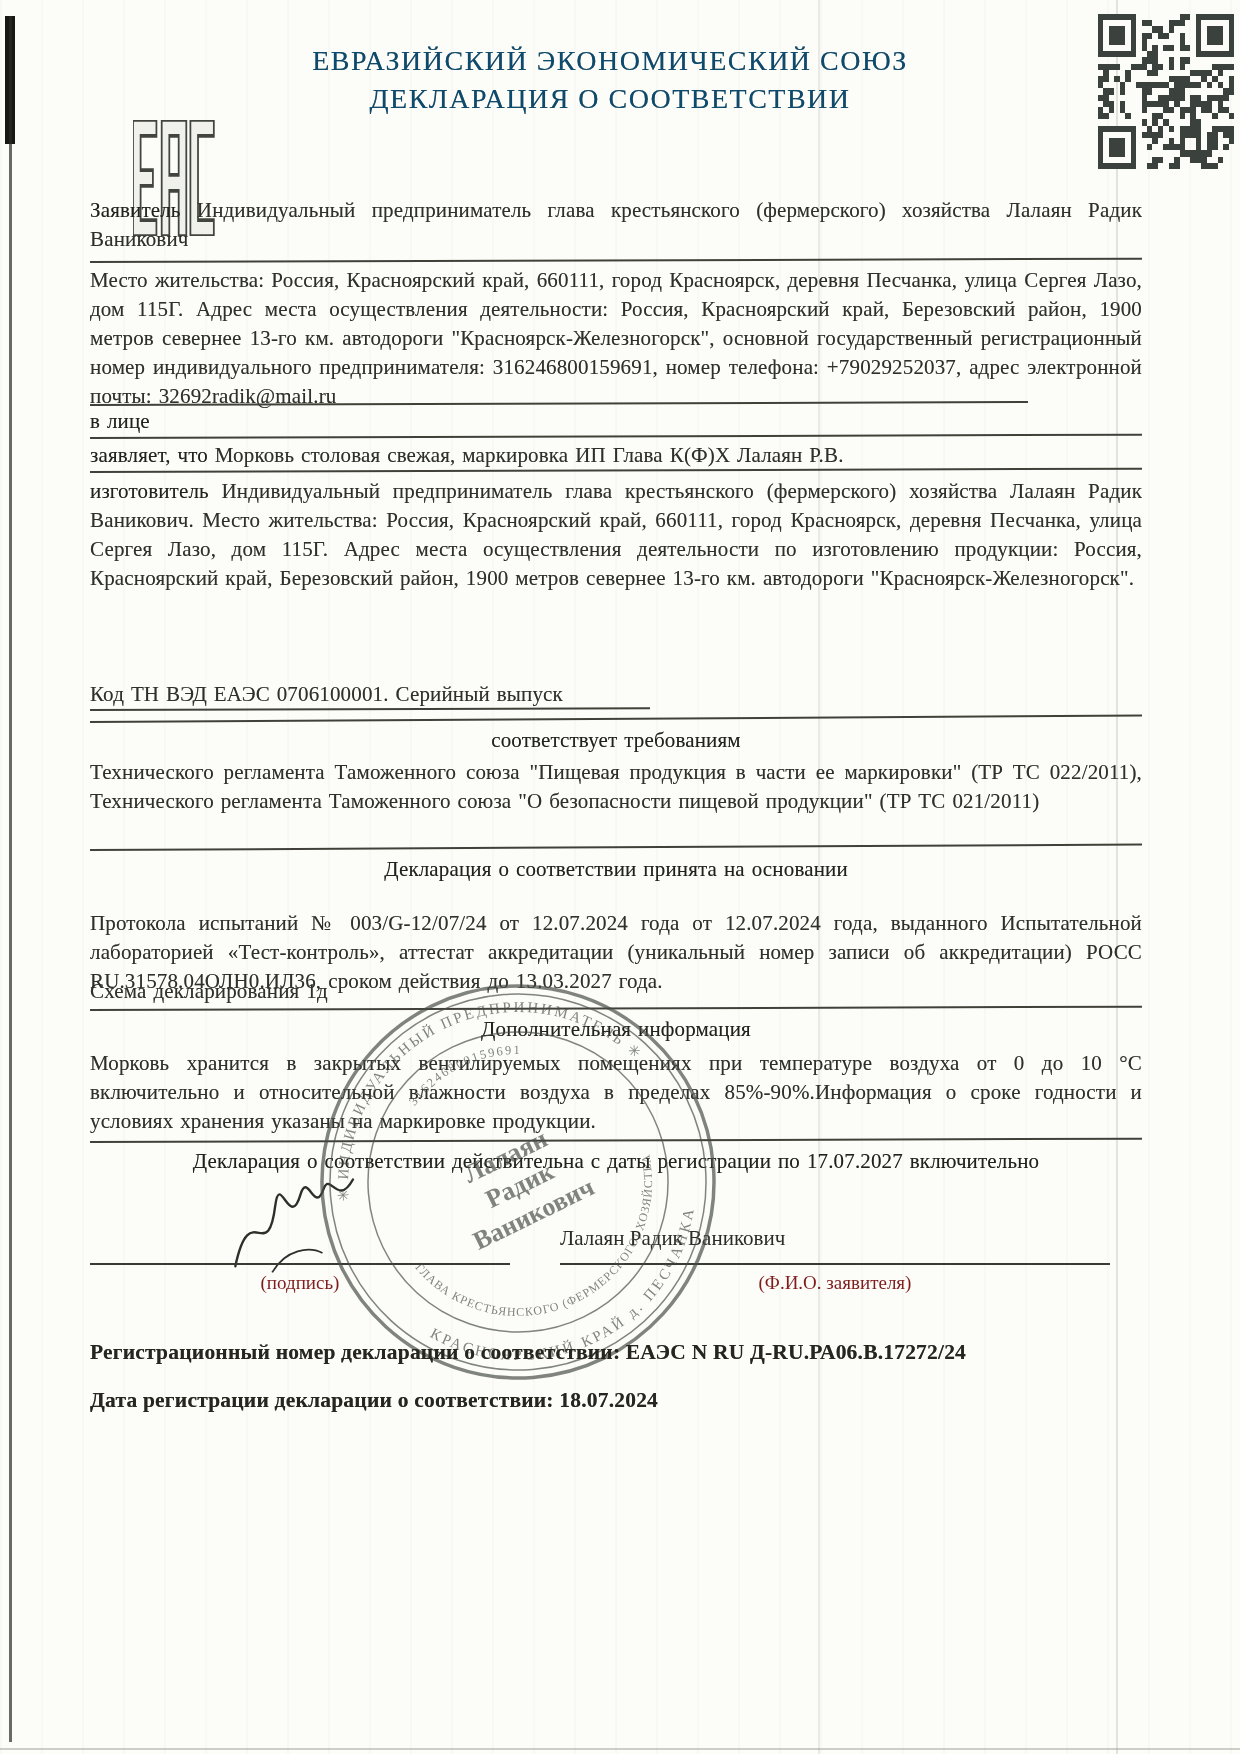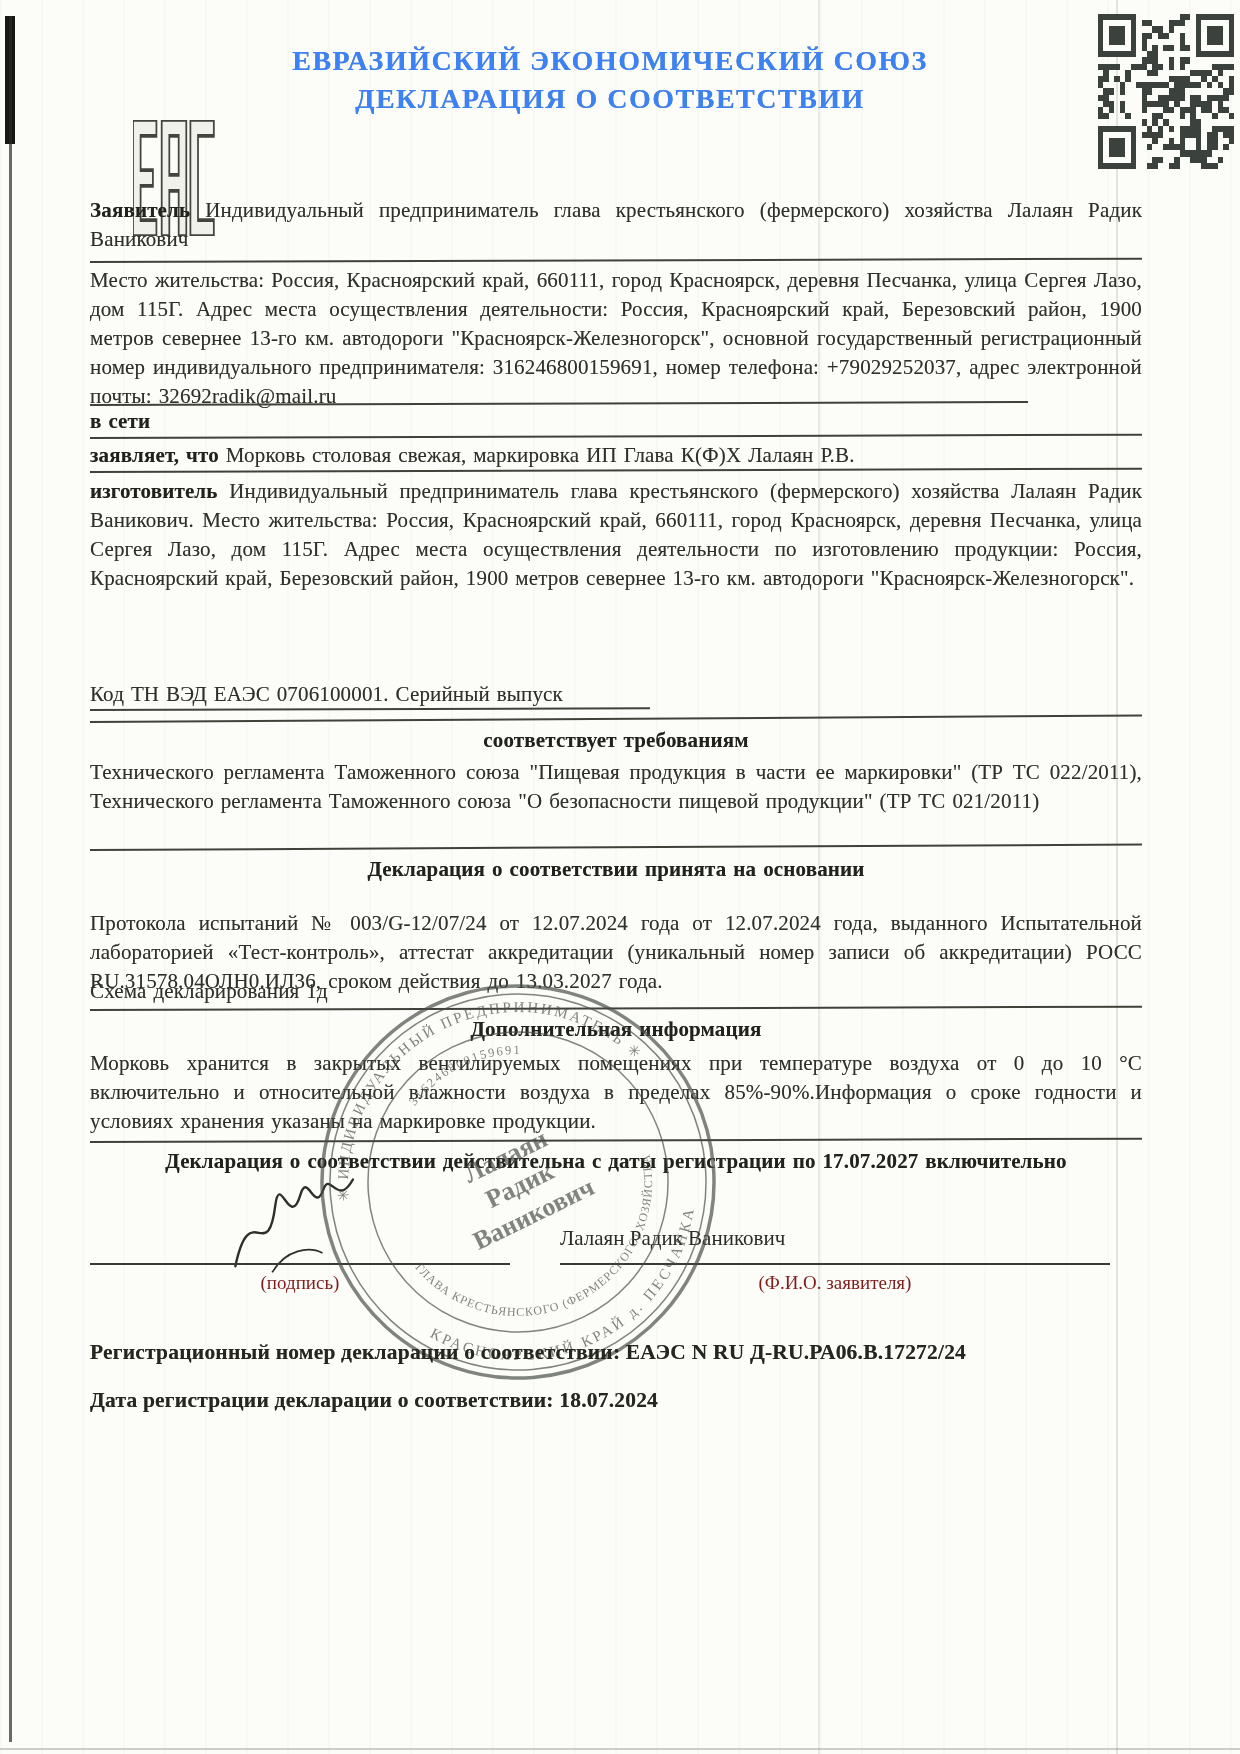--- a/index.html
+++ b/index.html
@@ -7,29 +7,29 @@
     position:relative; width:1240px; height:1754px; margin:0 auto;
     background:#fcfcf9; overflow:hidden;
     font-family:"Liberation Serif","DejaVu Serif",serif; color:#30302a;
   }
   .page::before{
     content:""; position:absolute; inset:0; pointer-events:none;
     background:repeating-linear-gradient(90deg, rgba(190,190,182,.07) 0 2px, transparent 2px 41px);
   }
   .title {
     position:absolute; left:120px; top:42px; width:980px; text-align:center;
-    font-weight:bold; font-size:28px; line-height:38px; letter-spacing:1.5px;
-    color:#3b82f6; text-shadow:0 0 .6px rgba(50,55,50,.55);
+    font-weight:normal; font-size:28px; line-height:38px; letter-spacing:1.5px;
+    color:#0c4a6e; text-shadow:0 0 .6px rgba(50,55,50,.55);
   }
   .blk {
     position:absolute; left:90px; width:1052px; font-size:21px; line-height:29px;
     text-align:justify; word-spacing:1.5px; letter-spacing:.15px;
     text-shadow:0 0 .4px rgba(45,45,40,.4);
   }
-  .lbl { font-weight:bold; color:#22221d; }
+  .lbl { font-weight:normal; color:#22221d; }
   .bold-line { font-weight:bold; color:#26261f; text-align:center; }
   .rule { position:absolute; left:90px; height:2px; background:#41413a; transform-origin:left center; transform:rotate(-.18deg); }
   .sig-line { position:absolute; height:2px; background:#3a3a33; }
   .caption { position:absolute; font-size:19px; text-align:center; color:#7f1d1d; }
   .sig-name { position:absolute; font-size:21px; text-align:left; color:#2c2c26; }
   .footerline { position:absolute; left:90px; font-weight:bold; font-size:21.5px; color:#26261f; letter-spacing:.2px; text-shadow:0 0 .5px rgba(40,40,35,.5); }
   .edge-line { position:absolute; left:9px; top:16px; width:3px; height:1726px; background:#2c2c27; opacity:.7; }
   .edge-blob { position:absolute; left:5px; top:16px; width:10px; height:128px; background:#171713; }
   .crease { position:absolute; top:0; width:2px; height:100%; pointer-events:none; }
   .crease.c1 { left:818px; background:rgba(150,150,140,.18); }
@@ -287,21 +287,21 @@
     <span>Индивидуальный предприниматель глава крестьянского (фермерского) хозяйства Лалаян Радик Ваникович</span>
   </div>
   <div class="rule" style="top:261px; width:1052px"></div>
 
   <div class="blk" style="top:266px">
     <span>Место жительства: Россия, Красноярский край, 660111, город Красноярск, деревня Песчанка, улица Сергея Лазо, дом 115Г. Адрес места осуществления деятельности: Россия, Красноярский край, Березовский район, 1900 метров севернее 13-го км. автодороги "Красноярск-Железногорск", основной государственный регистрационный номер индивидуального предпринимателя: 316246800159691, номер телефона: +79029252037, адрес электронной почты: 32692radik@mail.ru</span>
   </div>
   <div class="rule" style="top:404px; width:938px"></div>
 
   <div class="blk" style="top:407px">
-    <span class="lbl">в сети</span>
+    <span class="lbl">в лице</span>
   </div>
   <div class="rule" style="top:437px; width:1052px"></div>
 
   <div class="blk" style="top:441px">
     <span class="lbl">заявляет, что</span>
     <span>Морковь столовая свежая, маркировка ИП Глава К(Ф)Х Лалаян Р.В.</span>
   </div>
   <div class="rule" style="top:471px; width:1052px"></div>
 
   <div class="blk" style="top:477px">

